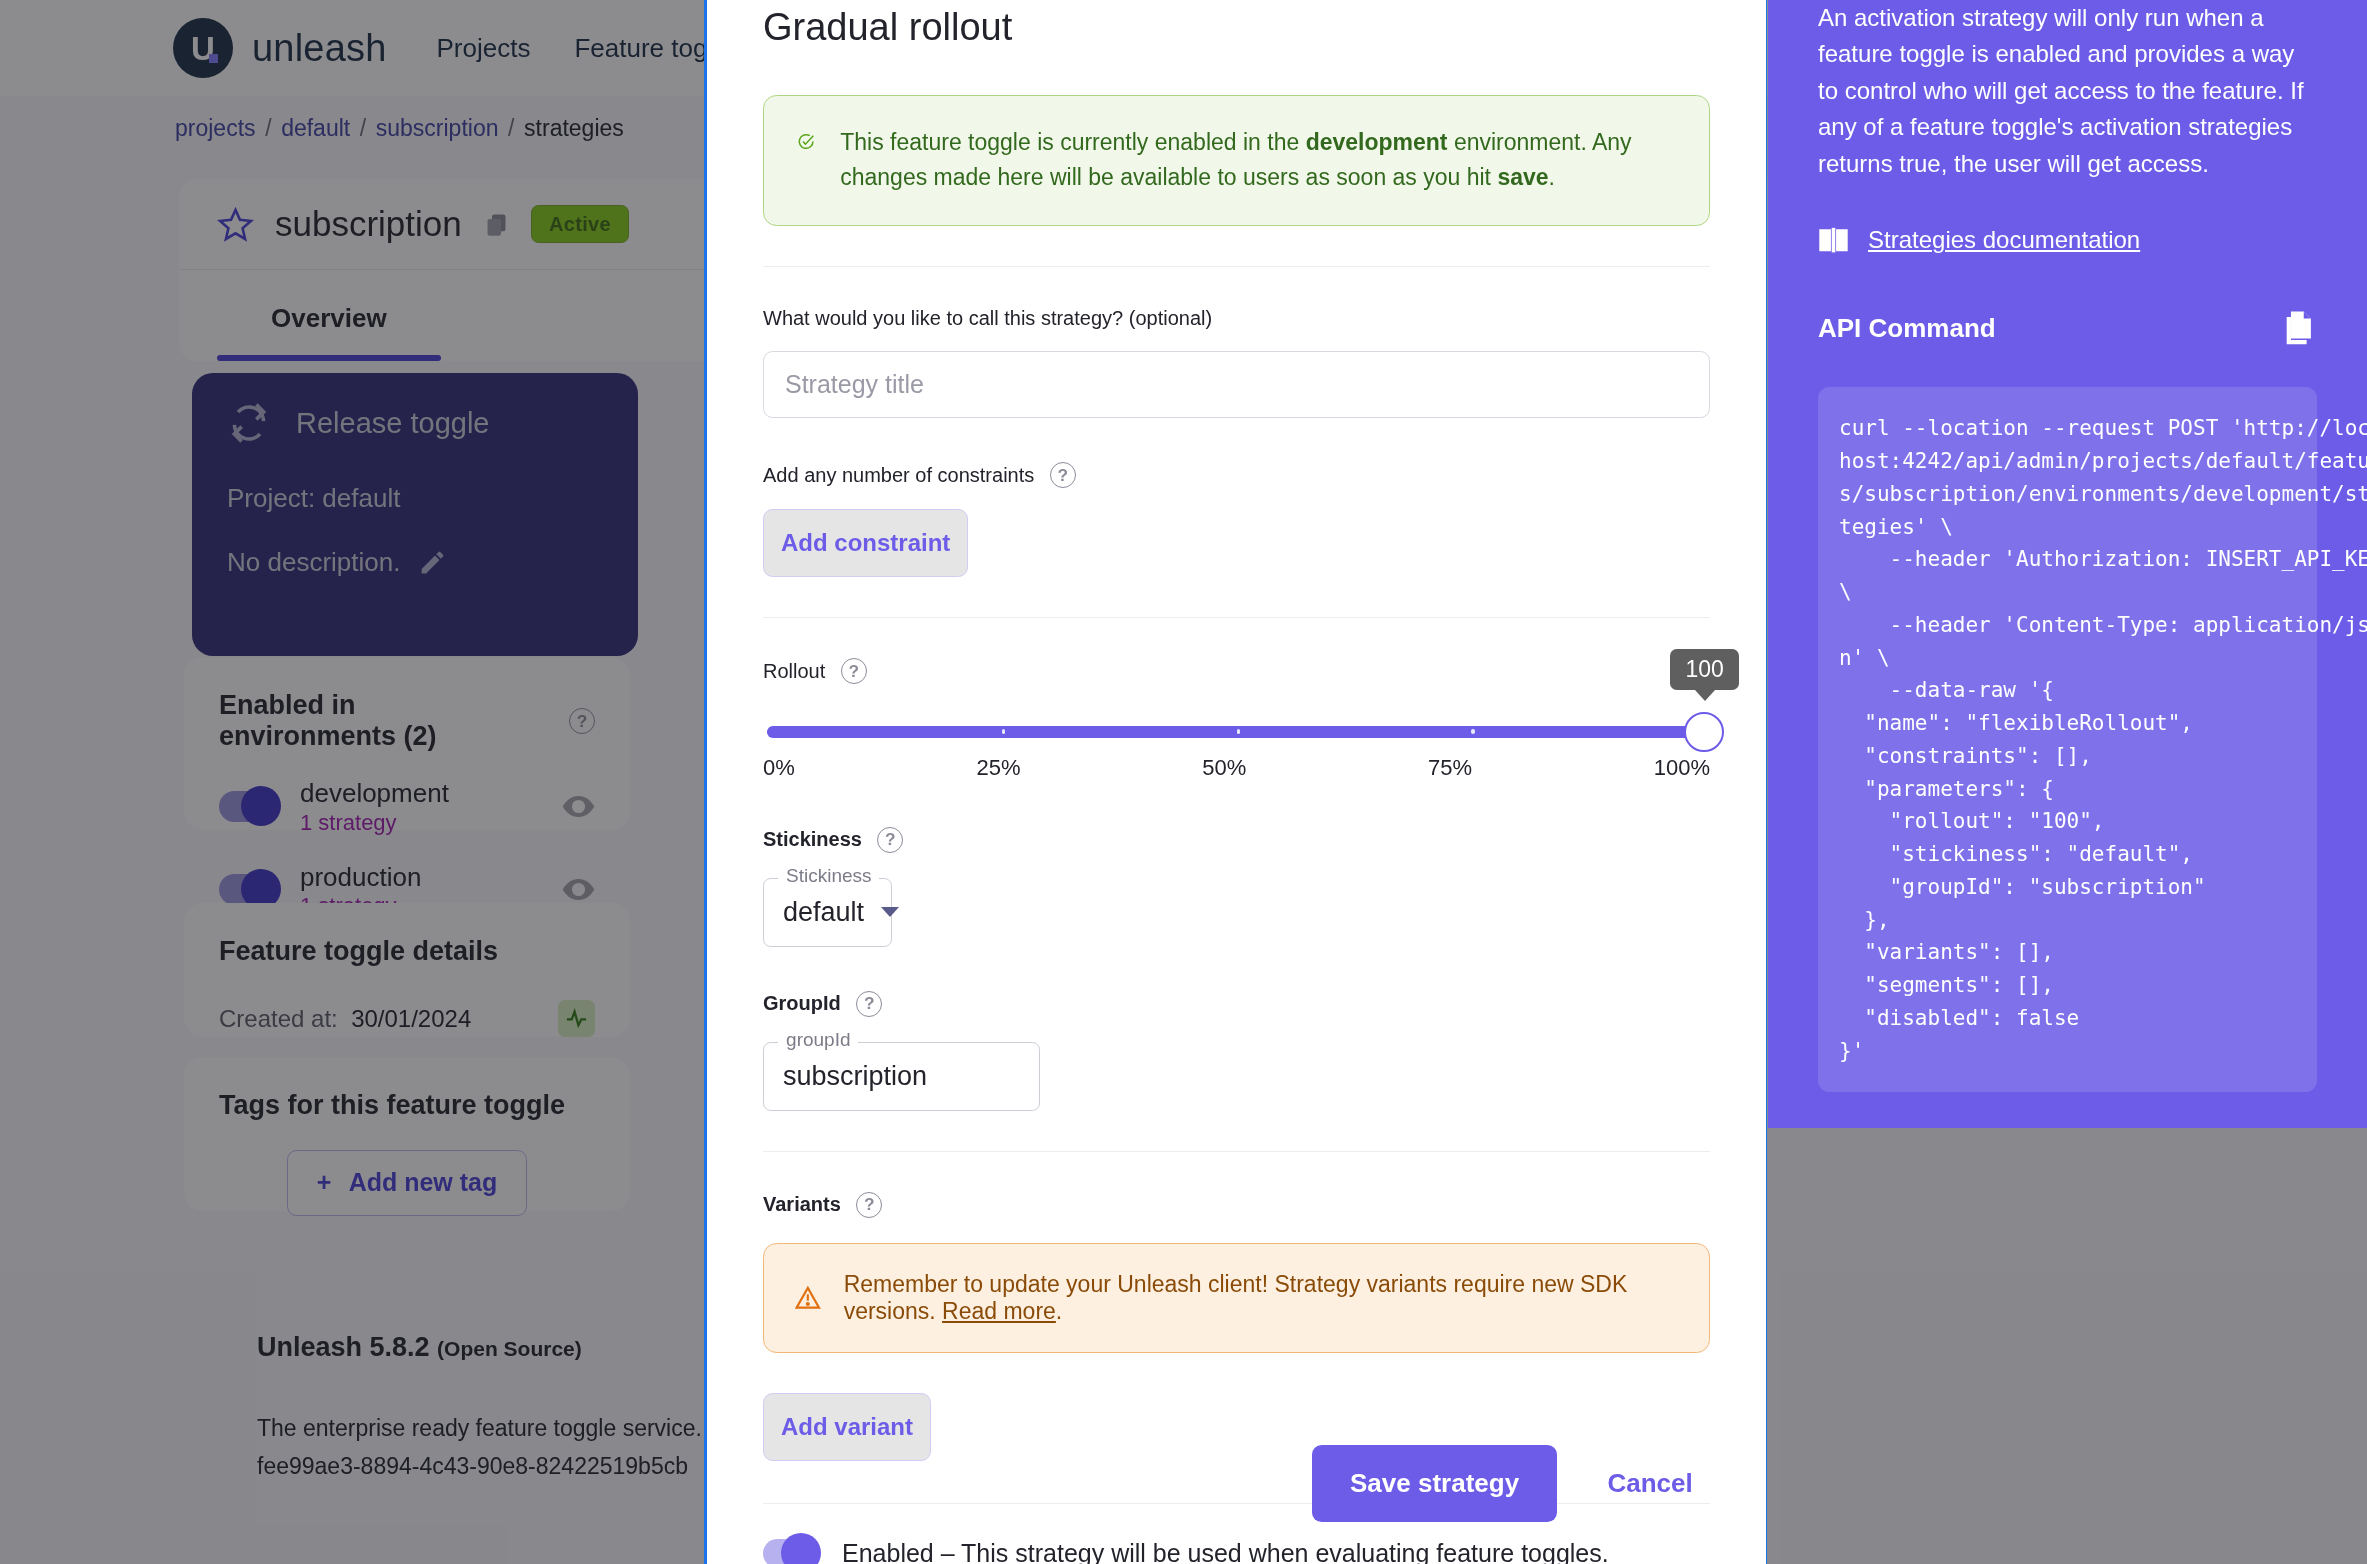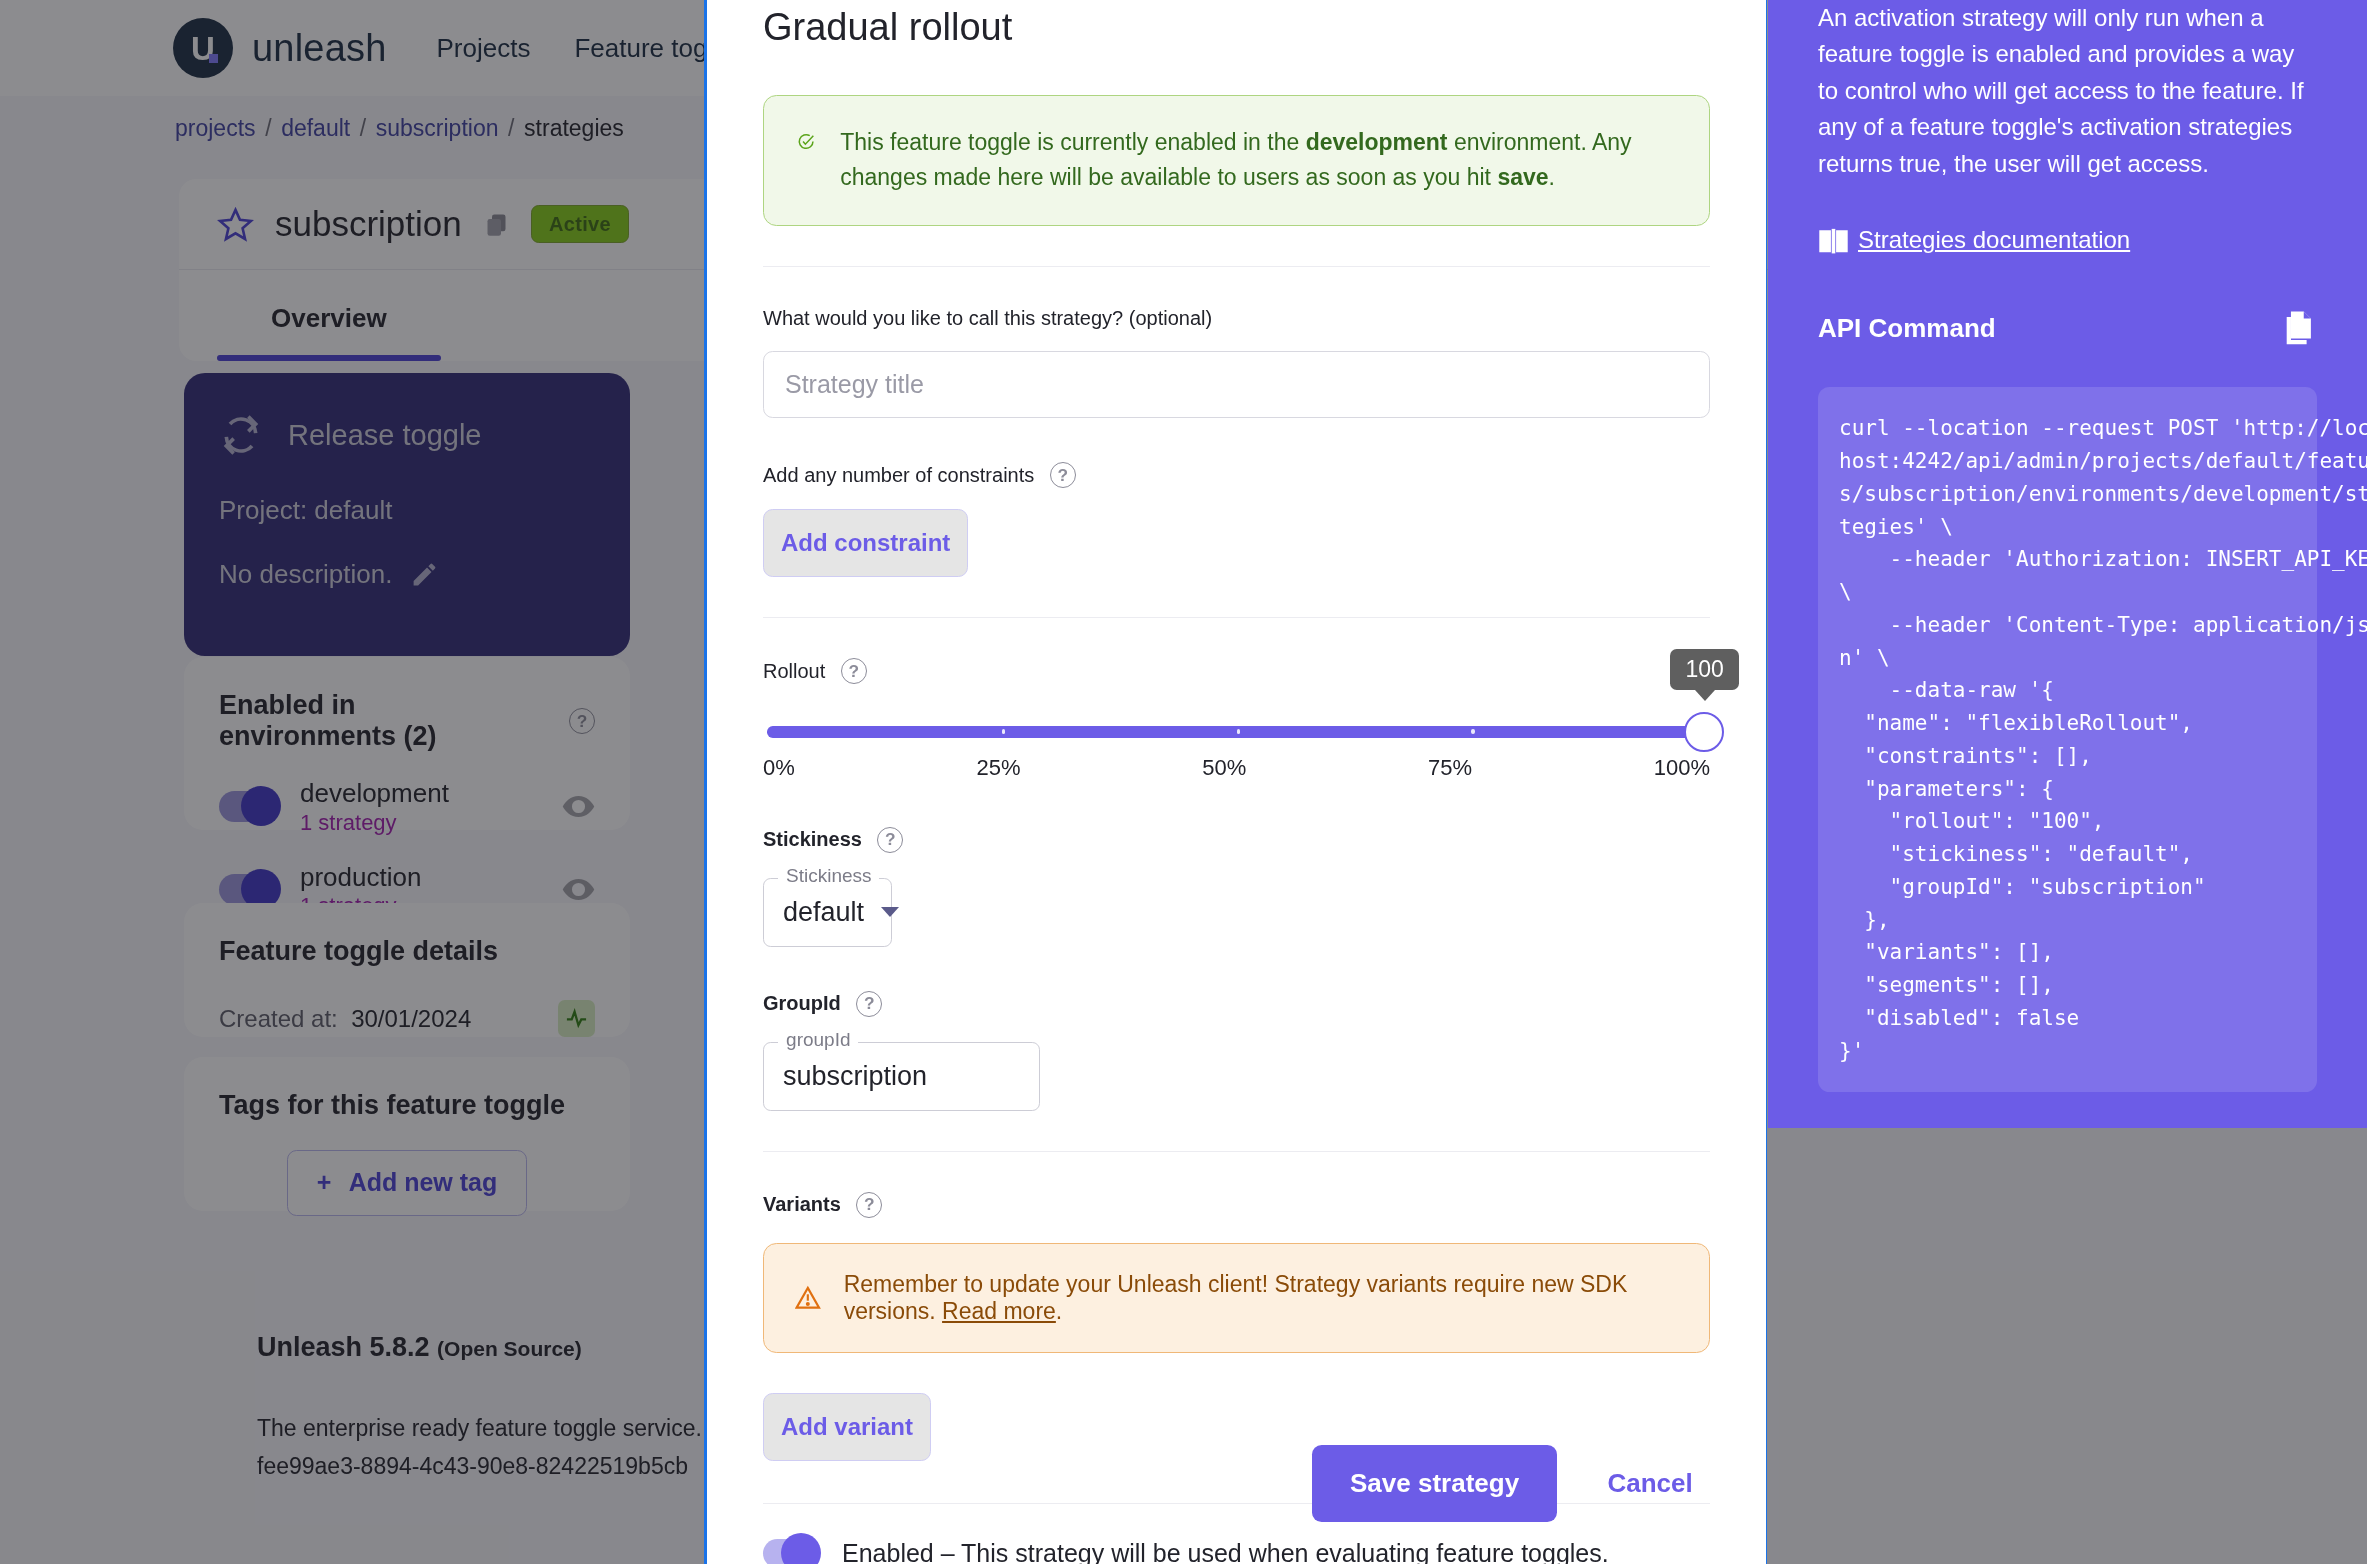--- a/index.html
+++ b/index.html
@@ -63,22 +63,22 @@
   .tab {
     padding: 33px 54px 27px; font-size: 26px; color: #22232b; position: relative;
   }
   .tab.active { font-weight: 700; }
   .tab.active:after {
     content:""; position: absolute; left: 0; right: 0; bottom: 0;
     height: 5.8px; background: #4a40d4; border-radius: 2.9px;
   }
 
   .release-card {
-    position: absolute; top: 373px; left: 184px; width: 446px; height: 283px;
-    background: #302a77; border-radius: 21px; padding: 40px 35px;
+    position: absolute; top: 373px; left: 192px; width: 446px; height: 283px;
+    background: #302a77; border-radius: 21px; padding: 28px 35px;
     color: #cfcfdb;
   }
   .rc-row { display: flex; align-items: center; gap: 25px; }
   .rc-title { font-size: 29px; }
   .rc-line { font-size: 26px; margin-top: 38px; }
   .rc-line2 { font-size: 26px; margin-top: 33px; display: flex; align-items: center; gap: 17.3px; }
 
   .side-card {
     position: absolute; left: 184px; width: 446px;
     background: #fff; border-radius: 19px;
@@ -202,21 +202,21 @@
     background: none; border: none; color: #6c5ce7; font-size: 26px; font-weight: 700;
     padding: 23px 17.3px; cursor: pointer; font-family: "Liberation Sans", sans-serif;
   }
 
   
   .right-panel {
     position: absolute; top: 0; right: 0; width: 599px; height: 1128px;
     background: #6c5ce7; color: #fff; padding: 0 50px;
   }
   .rp-desc { font-size: 24px; line-height: 1.52; padding-top: 0; }
-  .rp-link-row { display: flex; align-items: center; gap: 9px; margin-top: 44px; }
+  .rp-link-row { display: flex; align-items: flex-start; gap: 19px; margin-top: 44px; }
   .rp-link { color: #fff; font-size: 24px; text-decoration: underline; }
   .rp-api-head { display: flex; align-items: center; justify-content: space-between; margin-top: 56px; }
   .rp-api-title { font-size: 26px; font-weight: 700; }
   .code-box {
     margin-top: 40px; background: rgba(255,255,255,0.13); border-radius: 11.5px;
     padding: 25px 21px; font-family: "DejaVu Sans Mono", monospace;
     font-size: 21px; line-height: 1.56; white-space: pre; color: #fff;
   }
 </style>
 </head>

